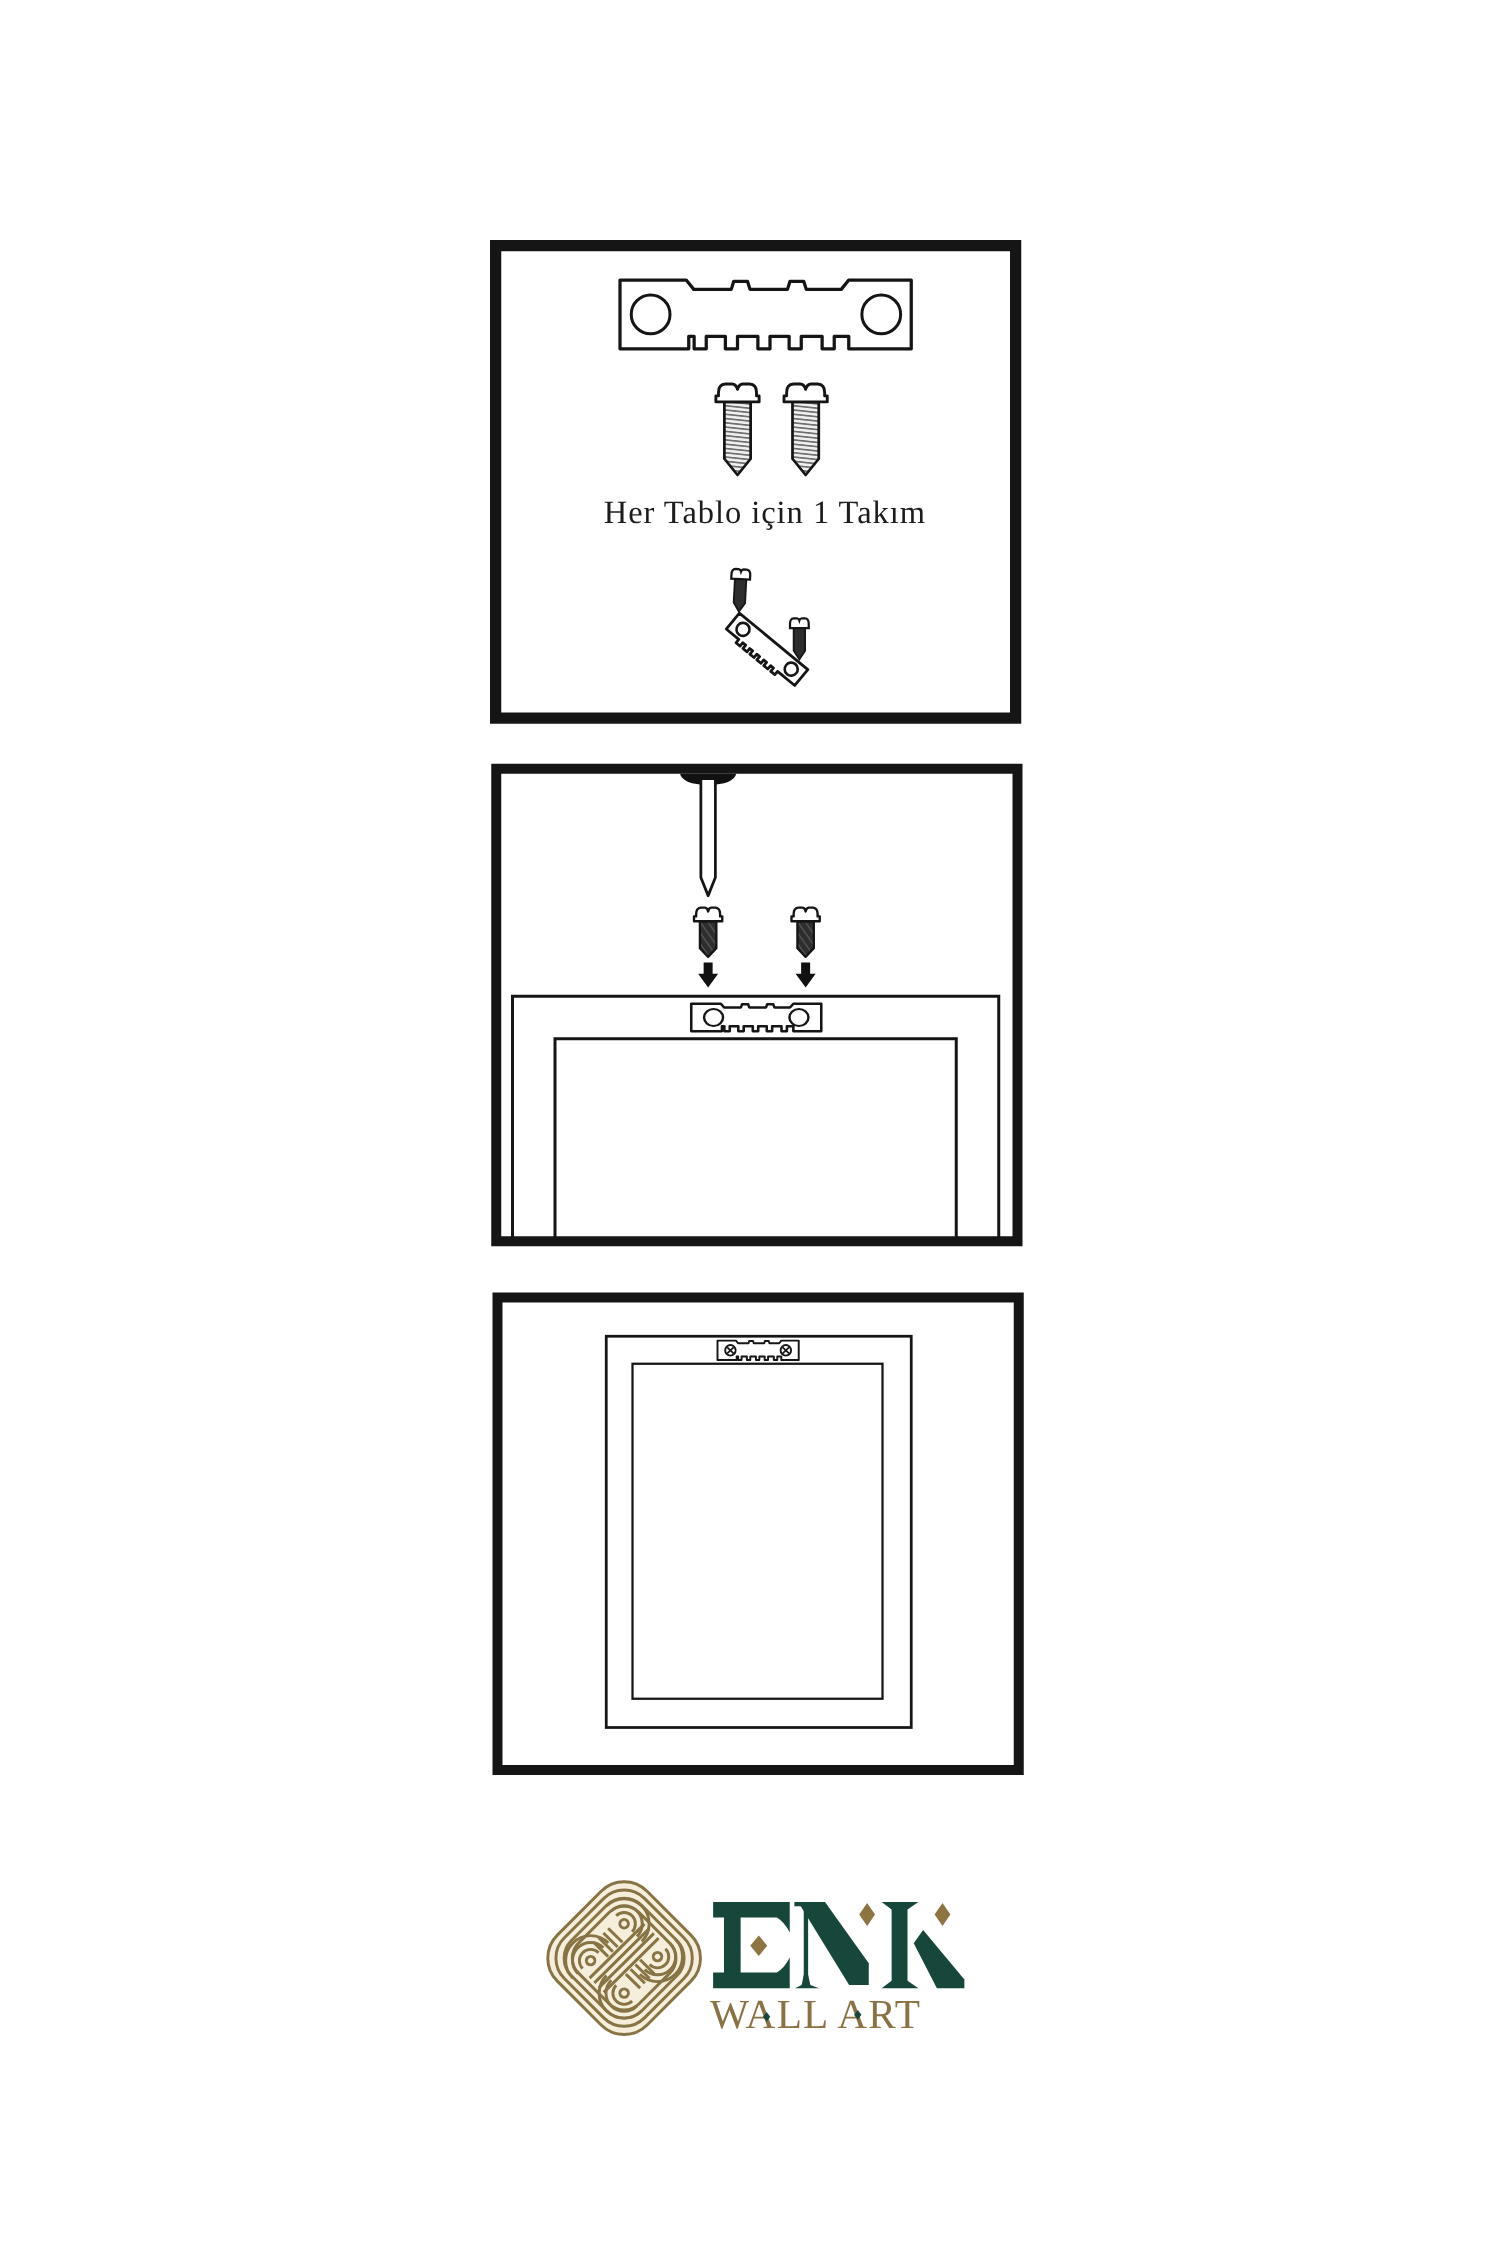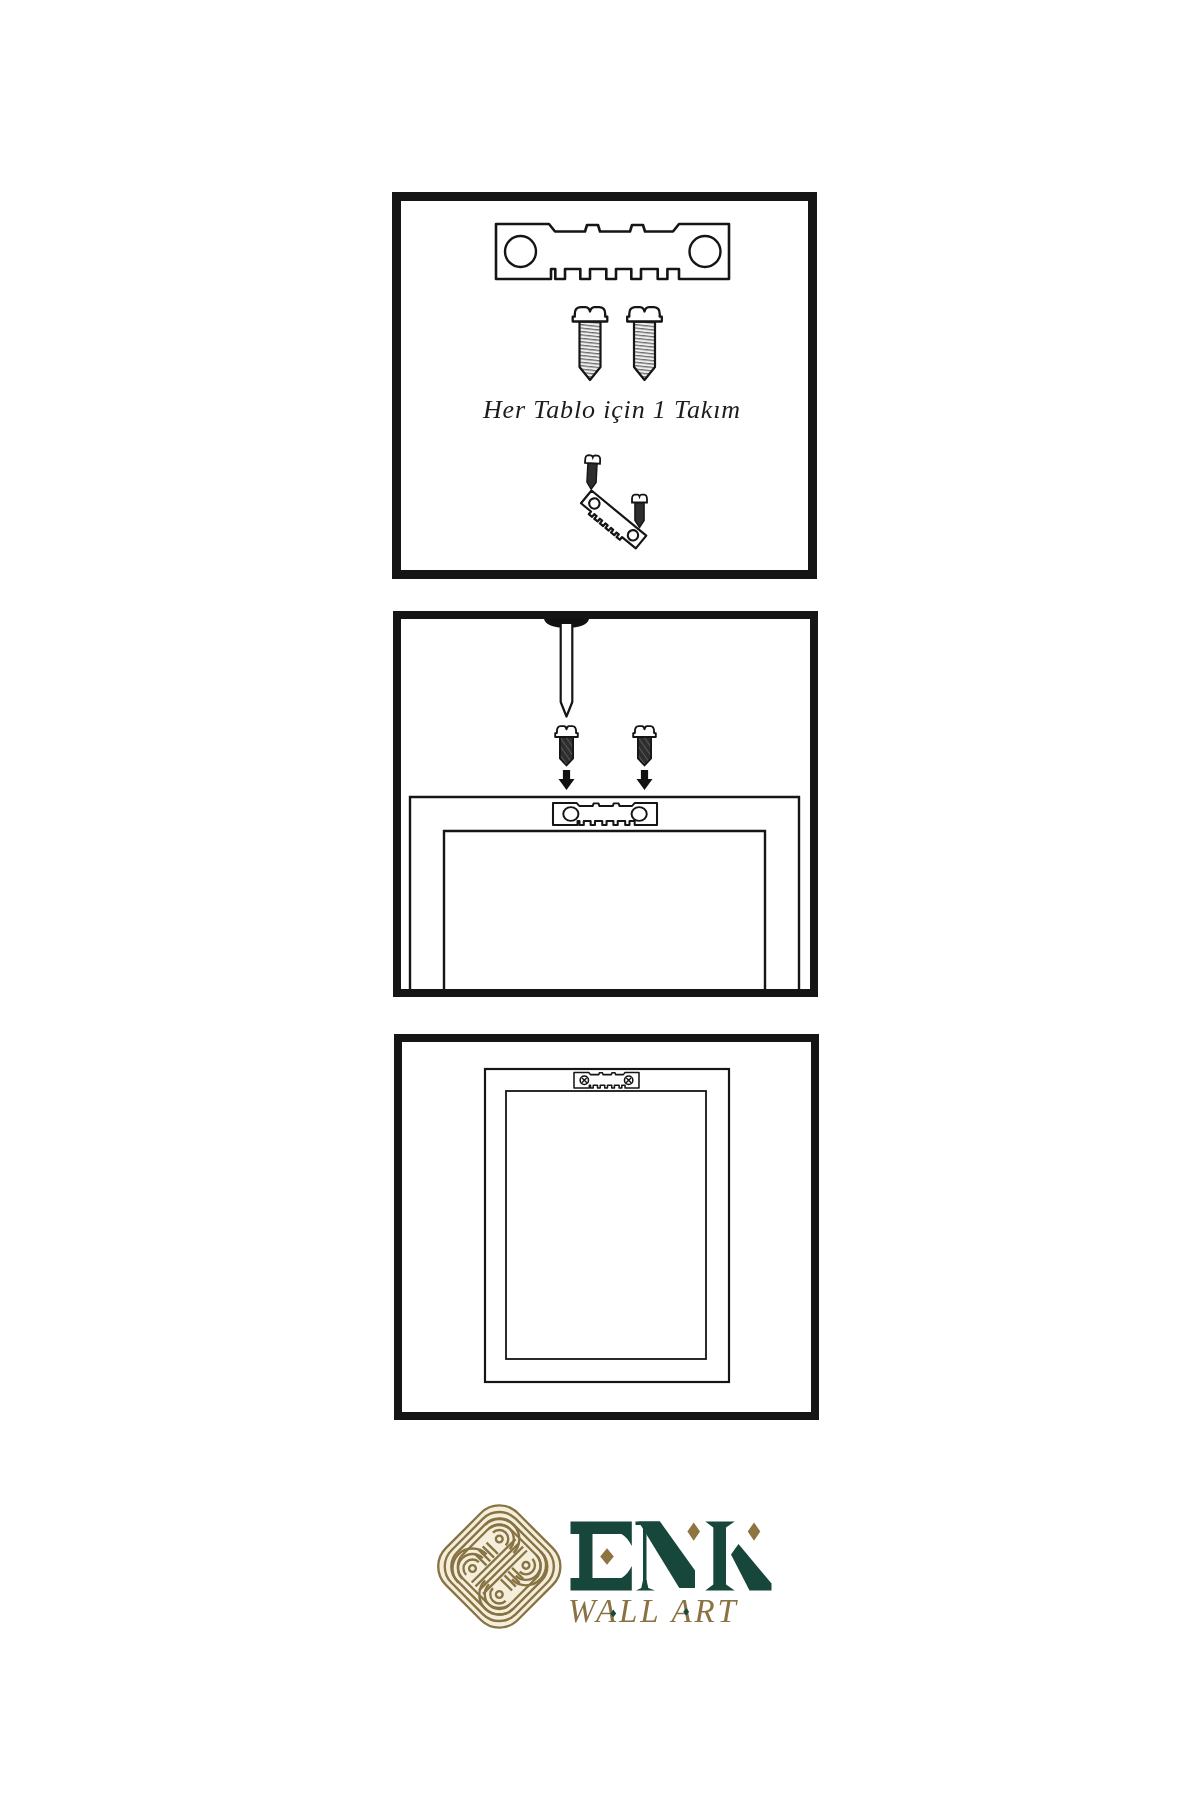--- a/index.html
+++ b/index.html
@@ -1,17 +1,17 @@
 <!DOCTYPE html>
 <html><head>
 <meta charset="utf-8">
 <style>
   html,body{margin:0;padding:0;background:#ffffff;}
   #page{position:relative;width:1200px;height:1800px;background:#ffffff;overflow:hidden;
-        font-family:"Liberation Sans", sans-serif;font-style:italic;}
+        font-family:"Liberation Sans", sans-serif;}
   svg{display:block;filter:blur(0.45px);}
 </style>
 </head>
 <body>
 <div id="page">
 <svg width="1200" height="1800" viewBox="0 0 1200 1800">
 <defs>
   <pattern id="thread" width="6" height="3.4" patternUnits="userSpaceOnUse" patternTransform="rotate(6)">
     <rect width="6" height="3.4" fill="#efefef"></rect>
     <rect y="0" width="6" height="1.3" fill="#6b6b6b"></rect>

